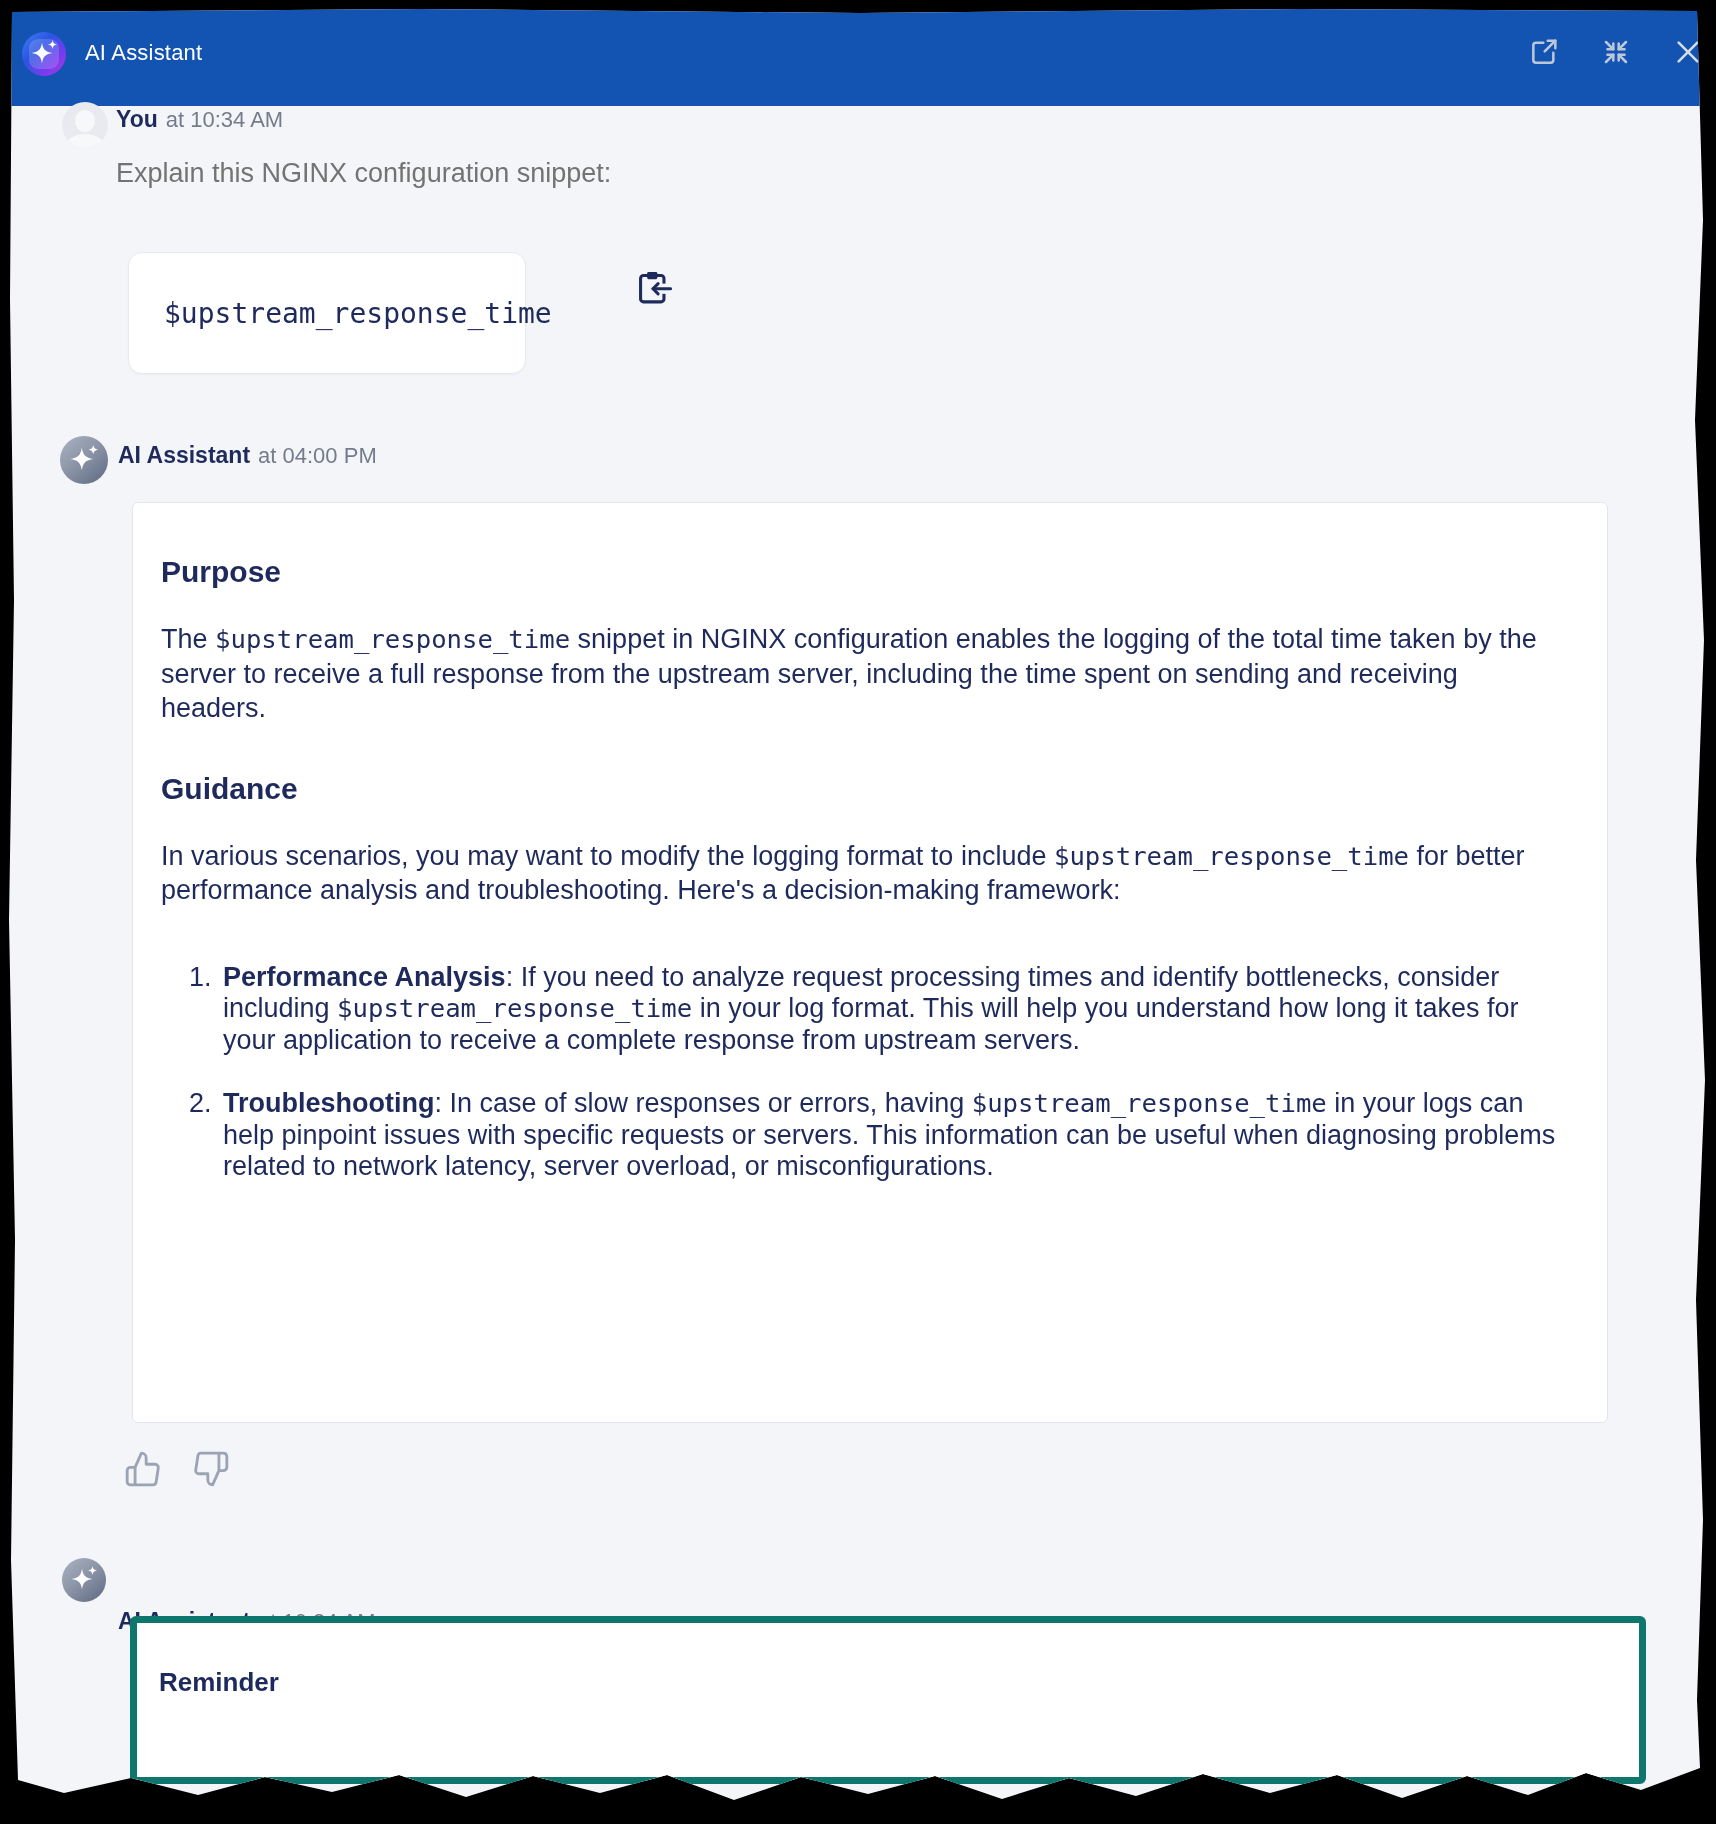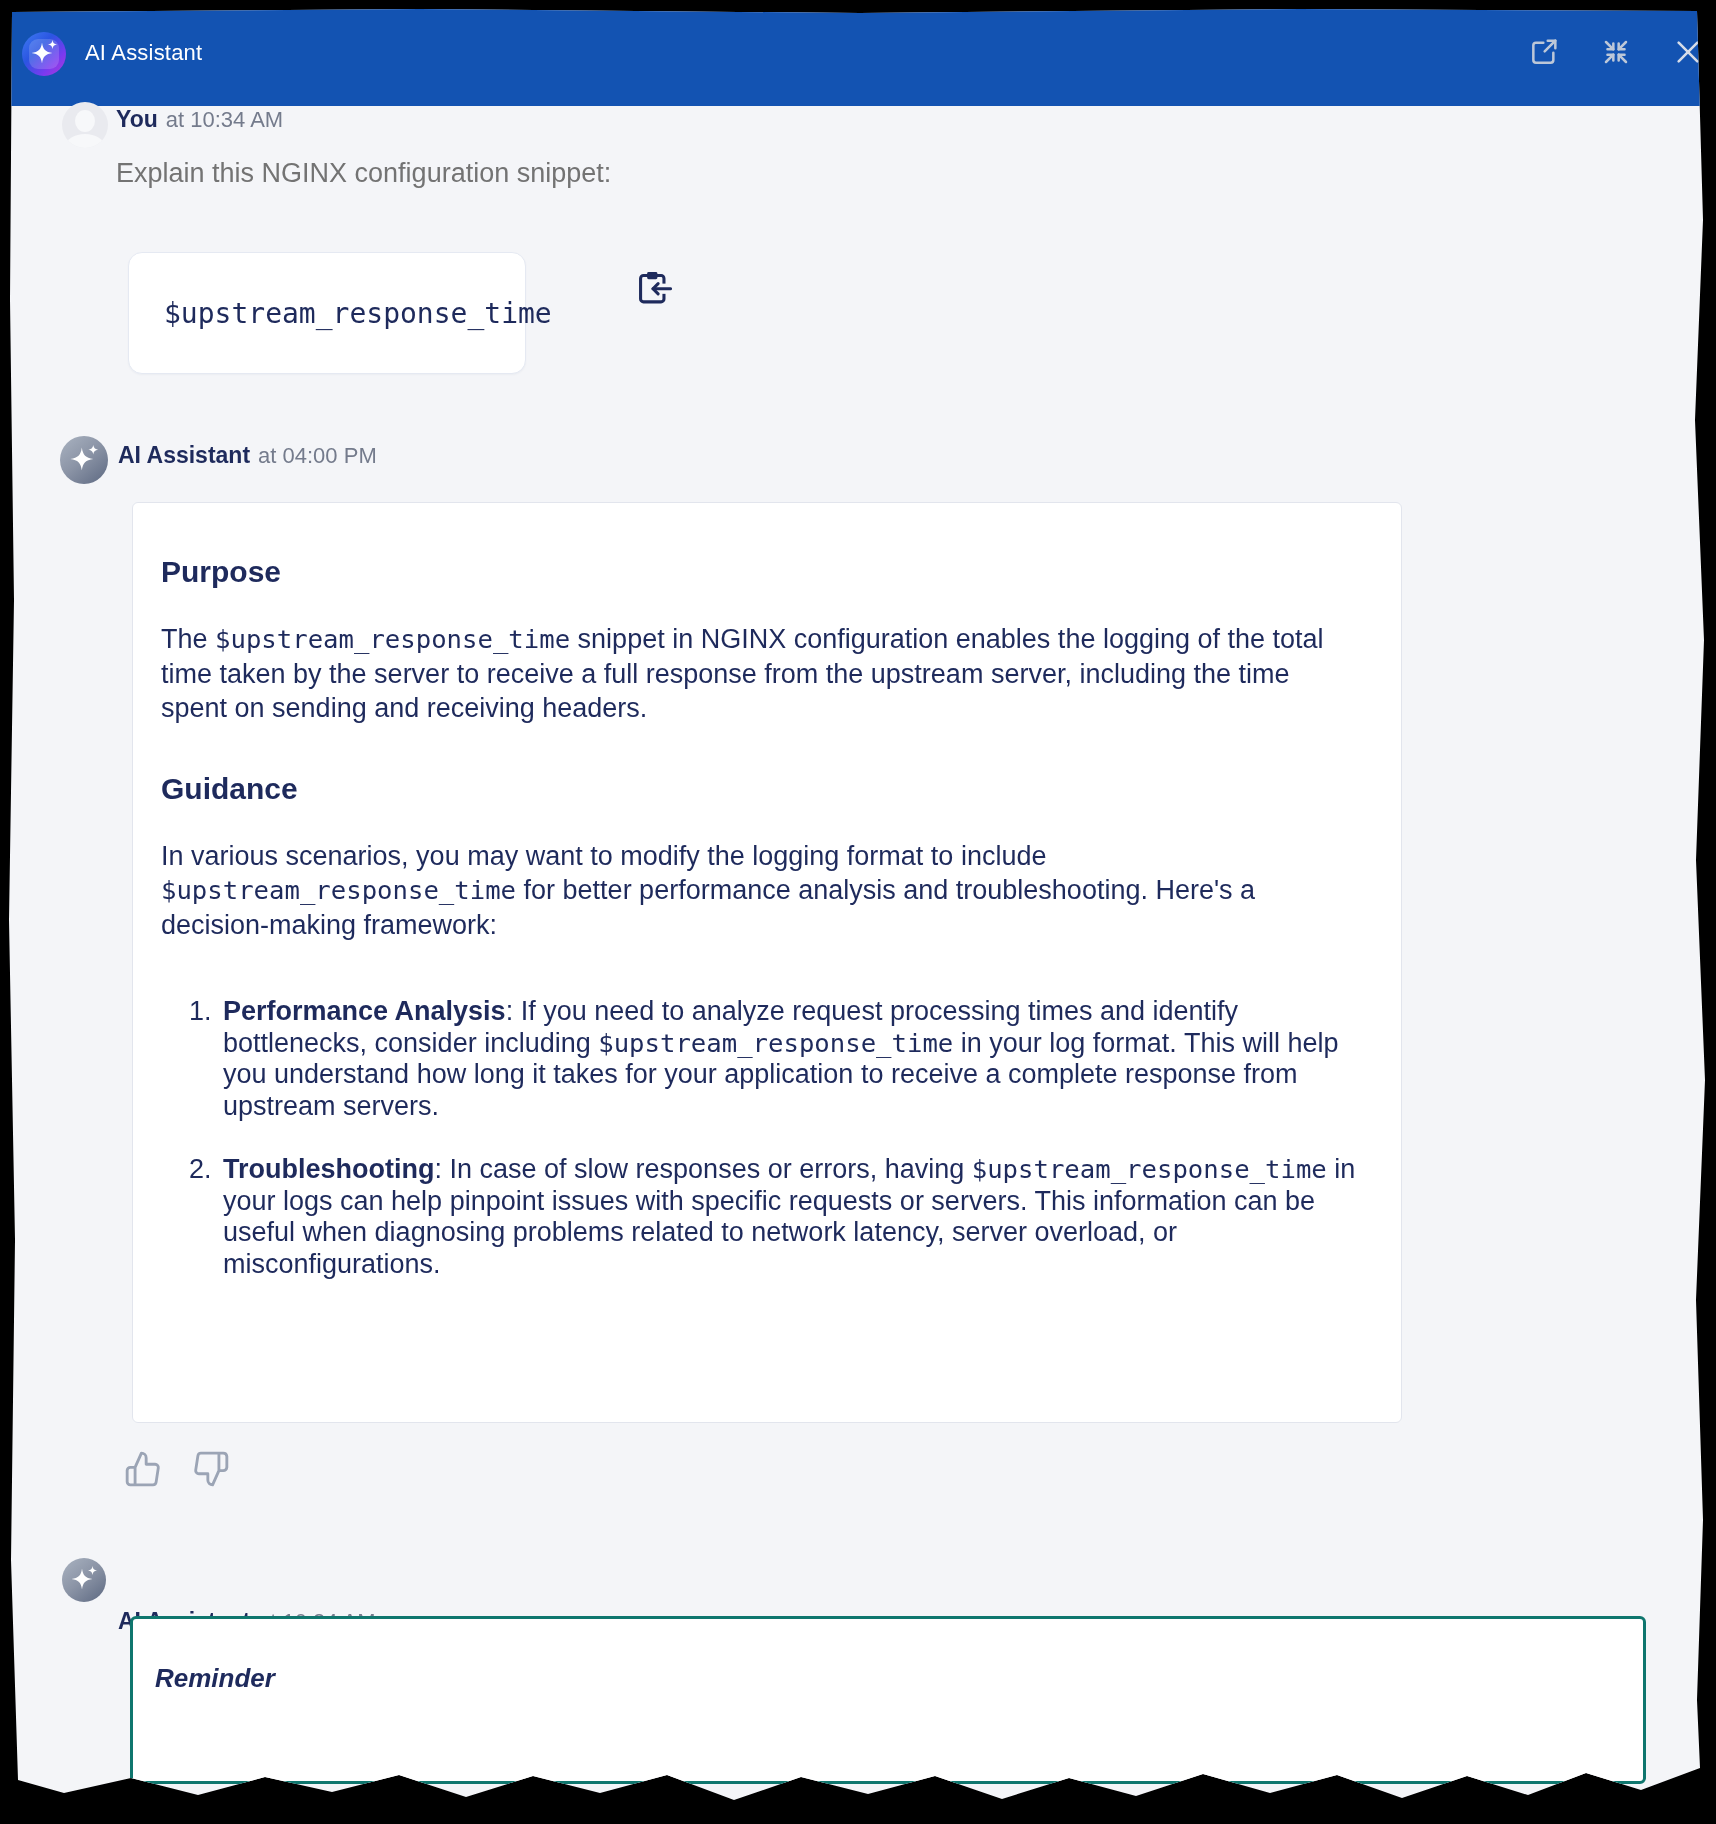--- a/index.html
+++ b/index.html
@@ -63,39 +63,39 @@
     position:absolute;left:128px;top:252px;width:398px;height:122px;
     background:#ffffff;border:1.5px solid #e5e9f2;border-radius:14px;
     box-shadow:0 1px 2px rgba(30,42,92,0.04);
     display:flex;align-items:center;padding-left:35px;box-sizing:border-box;
   }
   .code-box code{font-family:"DejaVu Sans Mono", monospace;font-size:28px;color:#1e2a5c;}
   .copy-btn{position:absolute;left:634px;top:268px;width:38px;height:40px;cursor:pointer;}
   .copy-btn svg{width:100%;height:100%;}
   
   .ai-card{
-    position:absolute;left:132px;top:502px;width:1270px;height:921px;
+    position:absolute;left:132px;top:502px;width:1476px;height:921px;
     background:#ffffff;border:1px solid #e2e5ed;border-radius:6px;
     box-sizing:border-box;padding:24px 40px 0 28px;overflow:hidden;
     color:#1e2a5c;
   }
   .ai-card h2{font-size:30px;font-weight:700;color:#1e2a5c;margin:28px 0 0 0;}
   .ai-card p{font-size:27px;line-height:34.5px;margin:33px 0 0 0;}
   .ai-card ol{margin:54px 0 12px 0;padding:0 0 0 58px;font-size:27px;line-height:31.5px;}
   .ai-card ol li{margin-bottom:32px;padding-left:4px;}
   code{font-family:"DejaVu Sans Mono", monospace;font-size:0.95em;color:#1e2a5c;}
   strong{font-weight:700;}
   .feedback{position:absolute;width:38px;height:38px;cursor:pointer;}
   .feedback svg{width:100%;height:100%;}
   .thumb-up{left:124px;top:1450px;}
   .thumb-down{left:192px;top:1450px;}
   .reminder-card{
     position:absolute;left:130px;top:1616px;width:1516px;height:168px;
-    background:#ffffff;border:3px solid #0f766e;border-radius:6px;
-    box-sizing:border-box;padding:44px 24px 0 22px;color:#1e2a5c;overflow:hidden;font-style:italic;
+    background:#ffffff;border:7px solid #0f766e;border-radius:6px;
+    box-sizing:border-box;padding:44px 24px 0 22px;color:#1e2a5c;overflow:hidden;
   }
   .reminder-card h3{margin:0;font-size:26px;font-weight:700;color:#1e2a5c;}
   .reminder-card p{margin:9px 0 0 0;font-size:26.5px;line-height:32px;}
 </style>
 </head>
 <body>
 
 <div class="app">
 
   <div class="header">

